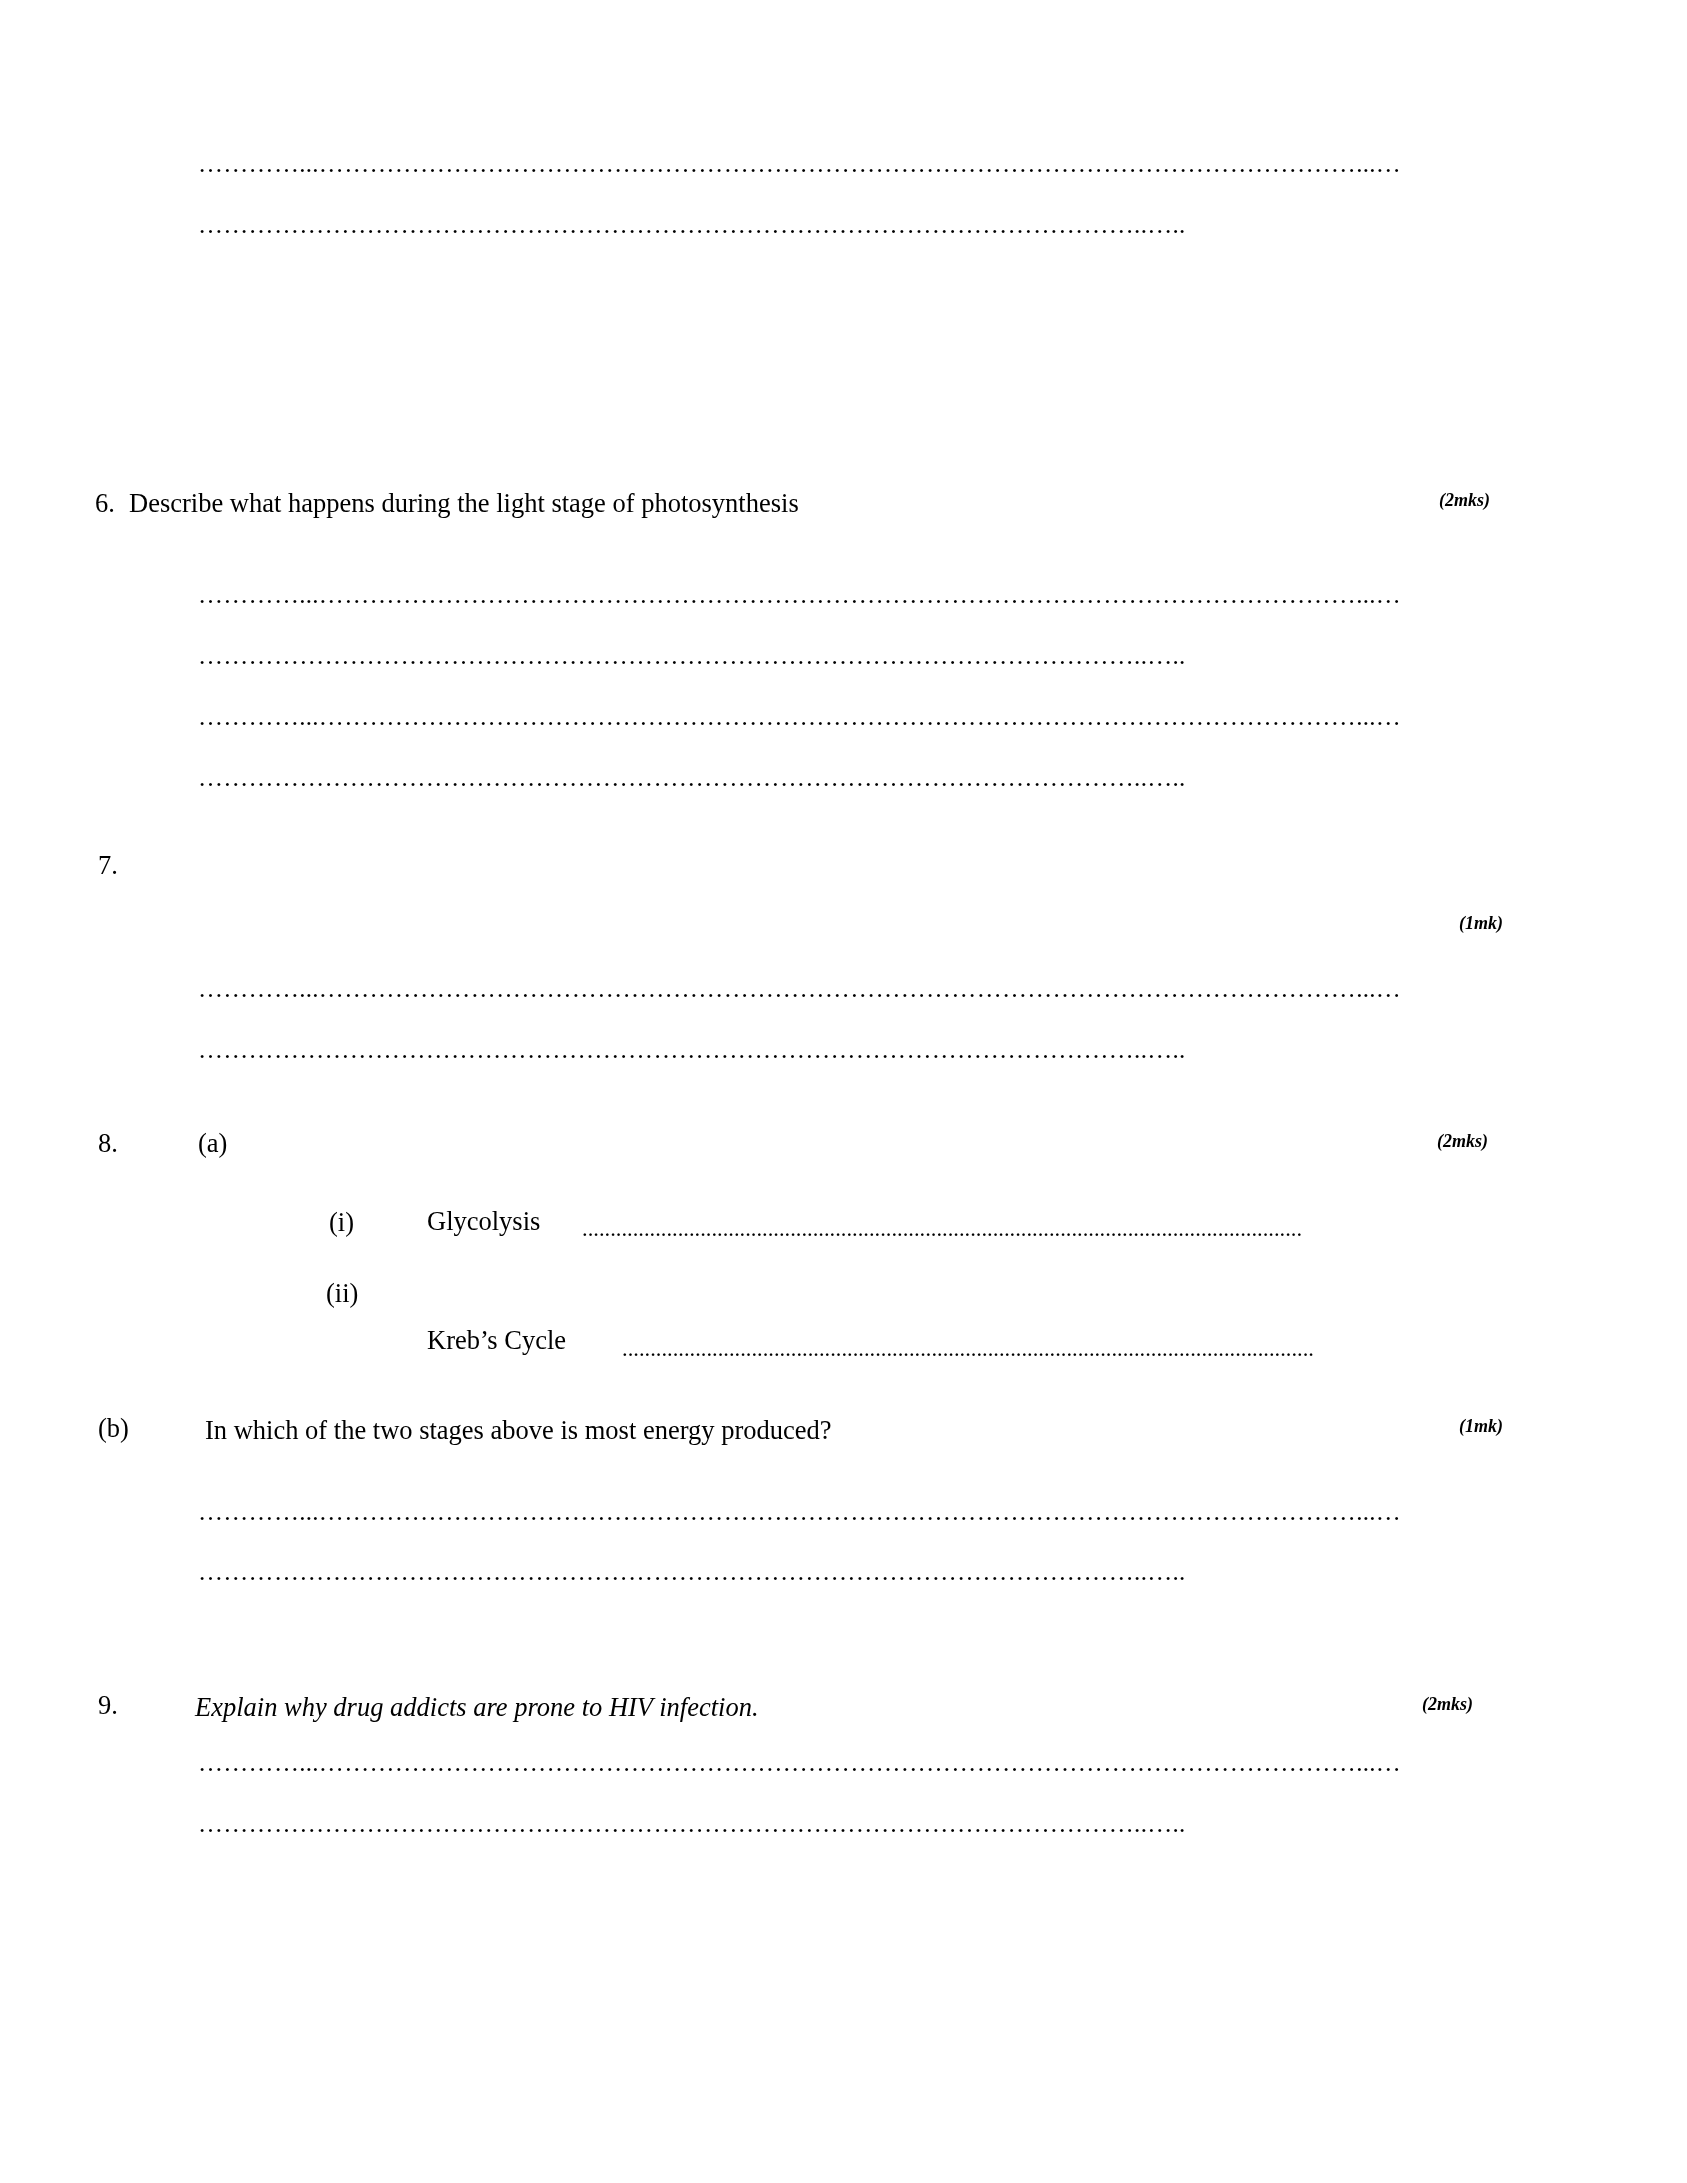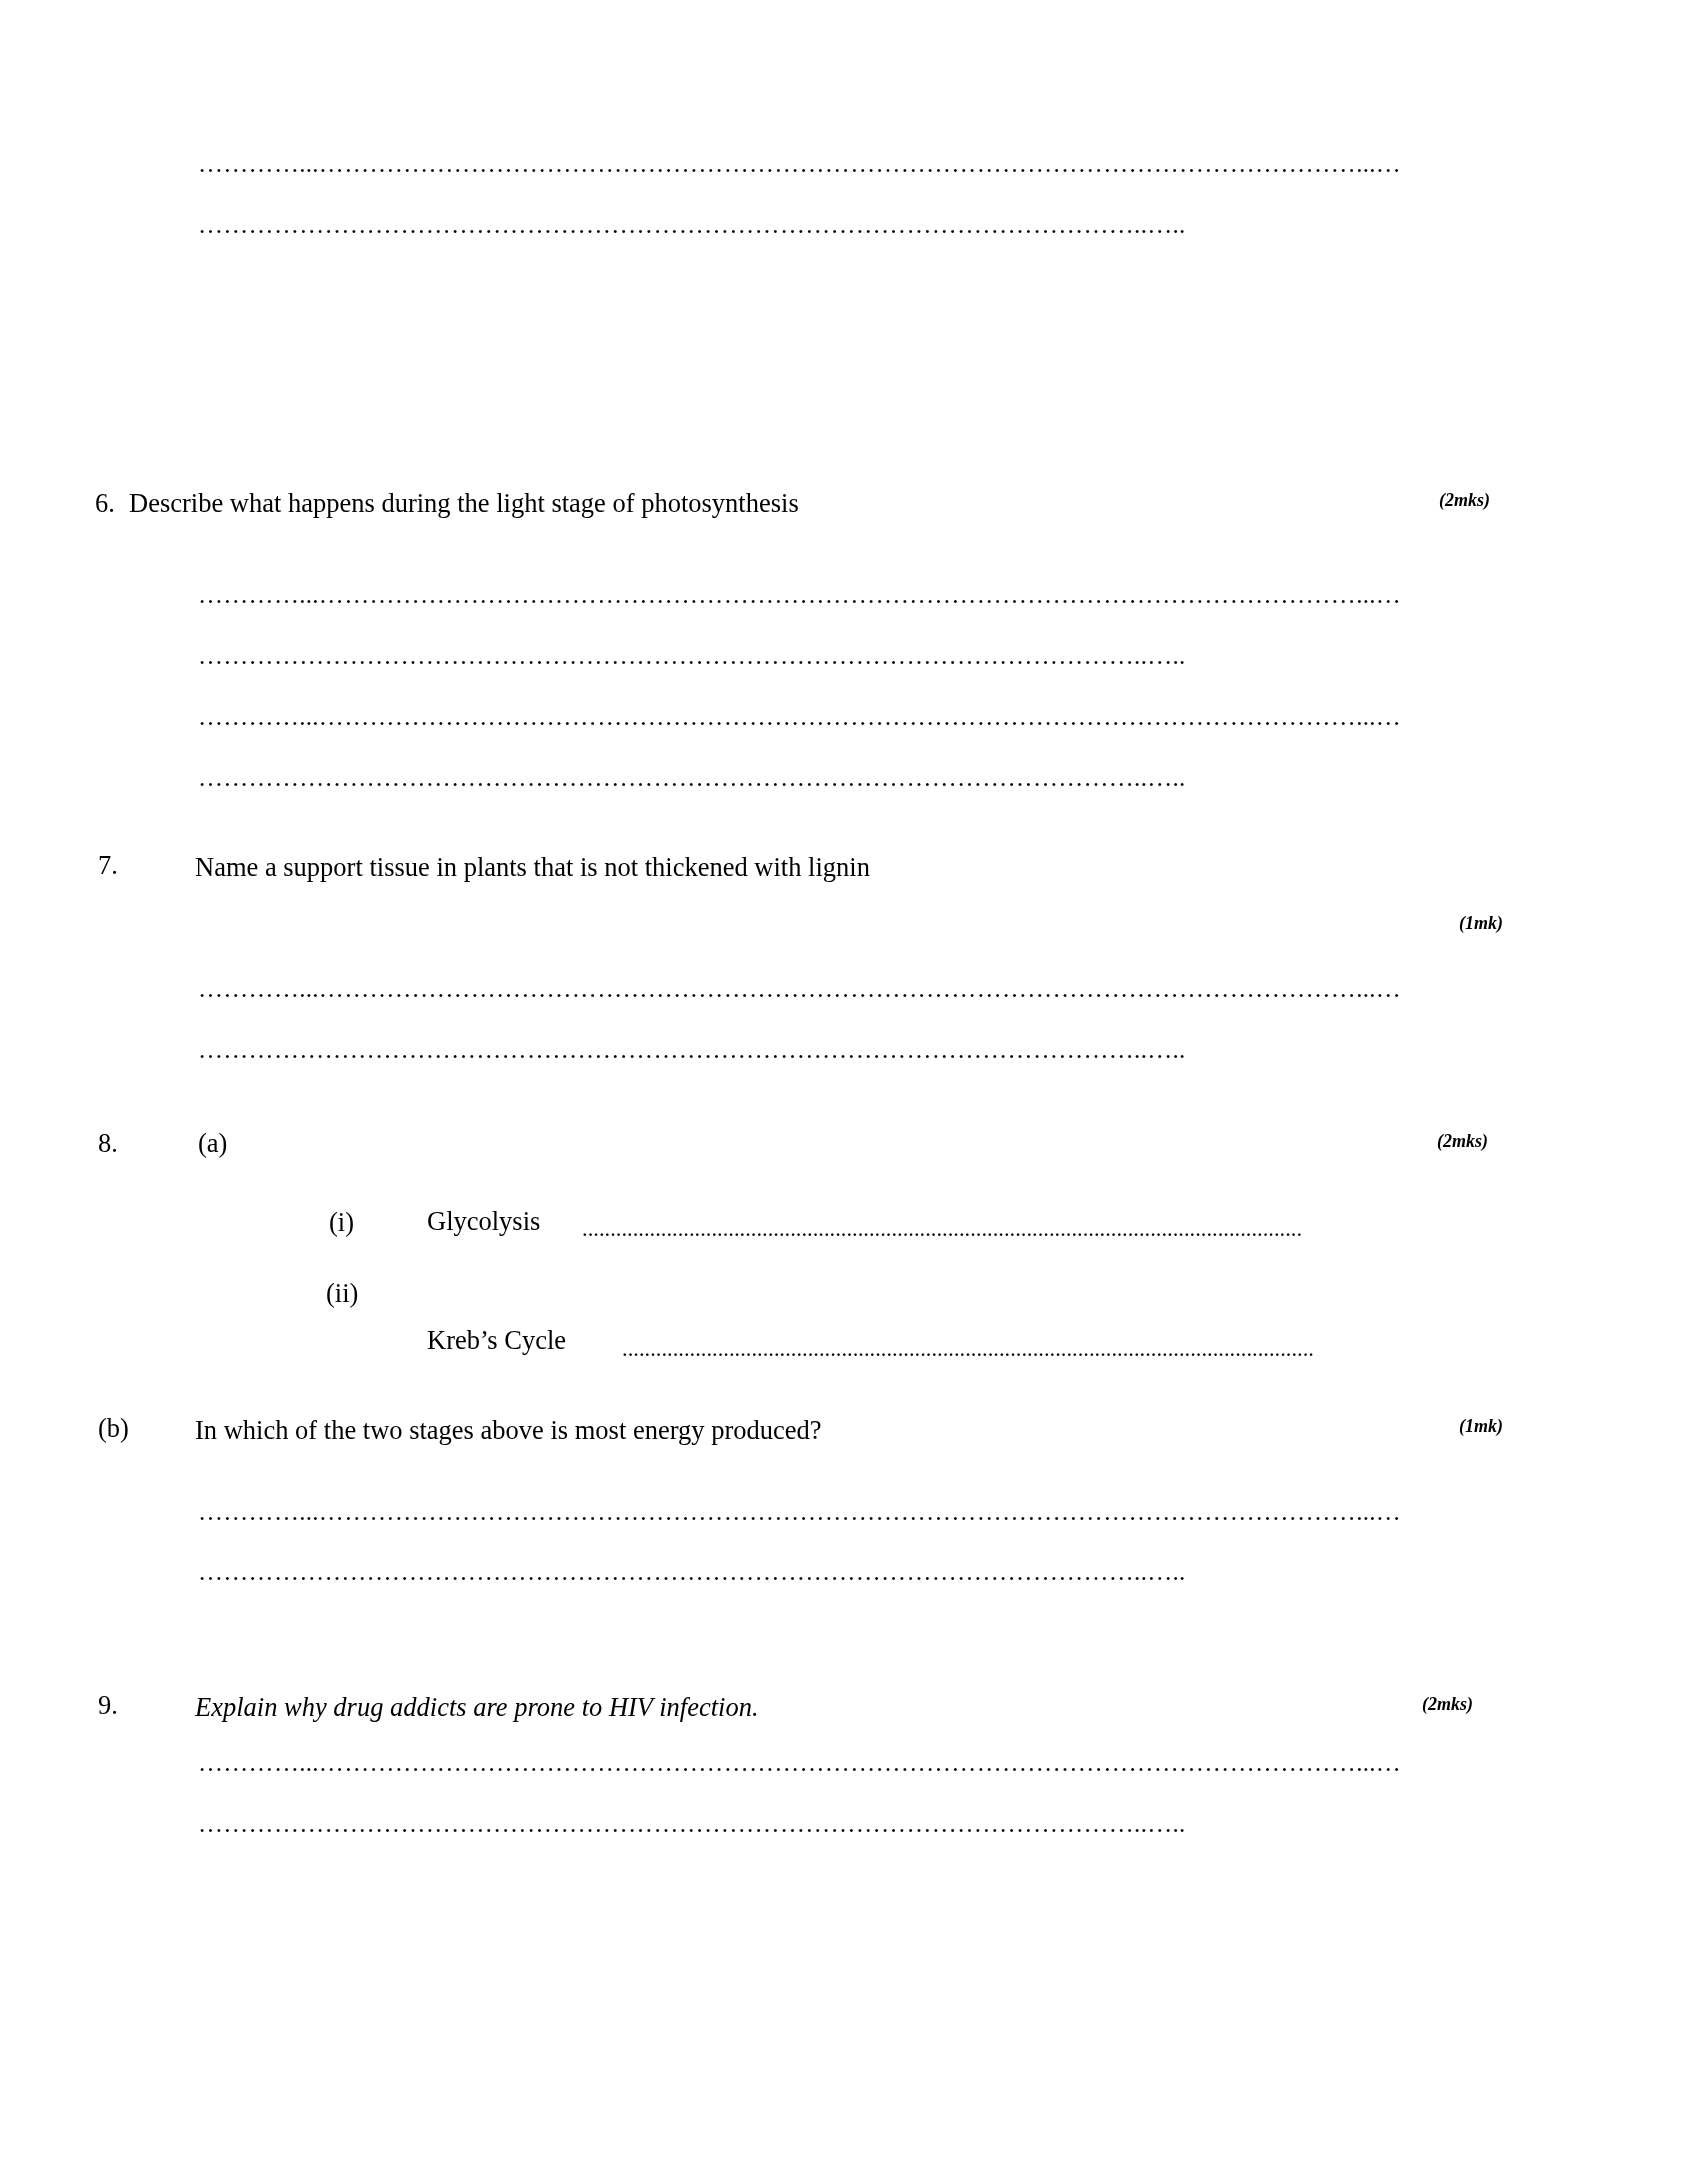--- a/index.html
+++ b/index.html
@@ -79,40 +79,39 @@
     <div class="abs q-text" style="left:95px; top:486px; width:1125px;">6.</div>
     <div class="abs q-text" style="left:129px; top:486px; width:1125px;">Describe what happens during the light stage of photosynthesis</div>
     <div class="abs marks" style="left:1439px; top:490px;">(2mks)</div>
 
     <div class="abs dots-long" style="left:198px; top:582px;">…………...……………………………………………………………………………………………………………...…</div>
     <div class="abs dots-short" style="left:198px; top:643px;">…………………………………………………………………………………………………..…..</div>
     <div class="abs dots-long" style="left:198px; top:704px;">…………...……………………………………………………………………………………………………………...…</div>
     <div class="abs dots-short" style="left:198px; top:765px;">…………………………………………………………………………………………………..…..</div>
 
     <div class="abs q-num" style="left:98px; top:850px;">7.</div>
-    <div class="abs q-text" style="left:195px; top:850px; width:1191px;">Name a support tissue in plants that is not thickened with lignin</div>
     <div class="abs marks" style="left:1459px; top:913px;">(1mk)</div>
 
     <div class="abs dots-long" style="left:198px; top:976px;">…………...……………………………………………………………………………………………………………...…</div>
     <div class="abs dots-short" style="left:198px; top:1037px;">…………………………………………………………………………………………………..…..</div>
 
     <div class="abs q-num" style="left:98px; top:1128px;">8.</div>
     <div class="abs sub-label" style="left:198px; top:1128px;">(a)</div>
     <div class="abs marks" style="left:1437px; top:1131px;">(2mks)</div>
 
     <div class="abs sub-label" style="left:329px; top:1207px;">(i)</div>
     <div class="abs q-text" style="left:427px; top:1204px;">Glycolysis</div>
     <div class="abs inline-dots" style="left:582px; top:1216px;">................................................................................................................................</div>
 
     <div class="abs sub-label" style="left:326px; top:1278px;">(ii)</div>
     <div class="abs q-text" style="left:427px; top:1323px;">Kreb’s Cycle</div>
     <div class="abs inline-dots" style="left:622px; top:1336px;">...........................................................................................................................</div>
 
     <div class="abs sub-label" style="left:98px; top:1413px;">(b)</div>
-    <div class="abs q-text" style="left:195px; top:1413px; width:1125px;font-family:Liberation Serif, serif;">In which of the two stages above is most energy produced?</div>
+    <div class="abs q-text" style="left:205px; top:1413px; width:1125px;font-family:Liberation Serif, serif;">In which of the two stages above is most energy produced?</div>
     <div class="abs marks" style="left:1459px; top:1416px;">(1mk)</div>
 
     <div class="abs dots-long" style="left:198px; top:1499px;">…………...……………………………………………………………………………………………………………...…</div>
     <div class="abs dots-short" style="left:198px; top:1559px;">…………………………………………………………………………………………………..…..</div>
 
     <div class="abs q-num" style="left:98px; top:1690px;">9.</div>
     <div class="abs q-text" style="left:195px; top:1690px; width:1125px;font-style:italic;">Explain why drug addicts are prone to HIV infection.</div>
     <div class="abs marks" style="left:1422px; top:1694px;">(2mks)</div>
 
     <div class="abs dots-long" style="left:198px; top:1750px;">…………...……………………………………………………………………………………………………………...…</div>

